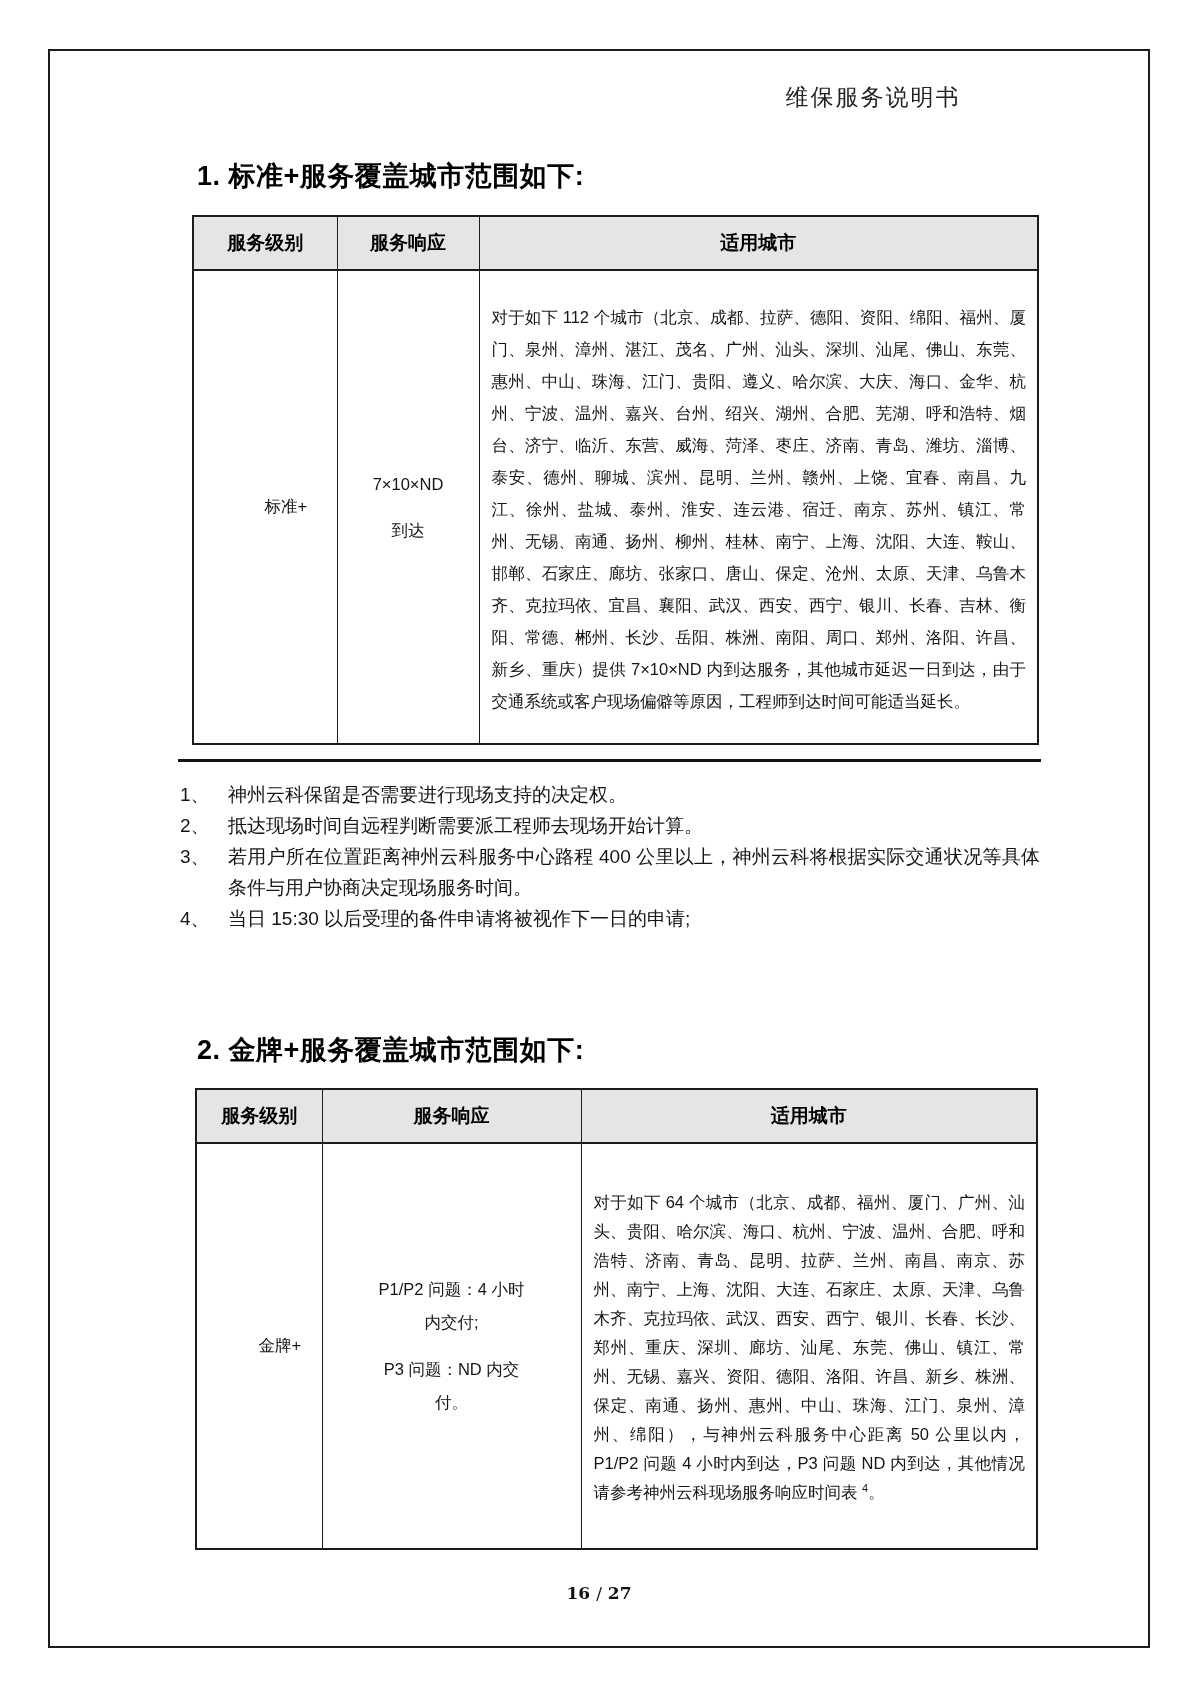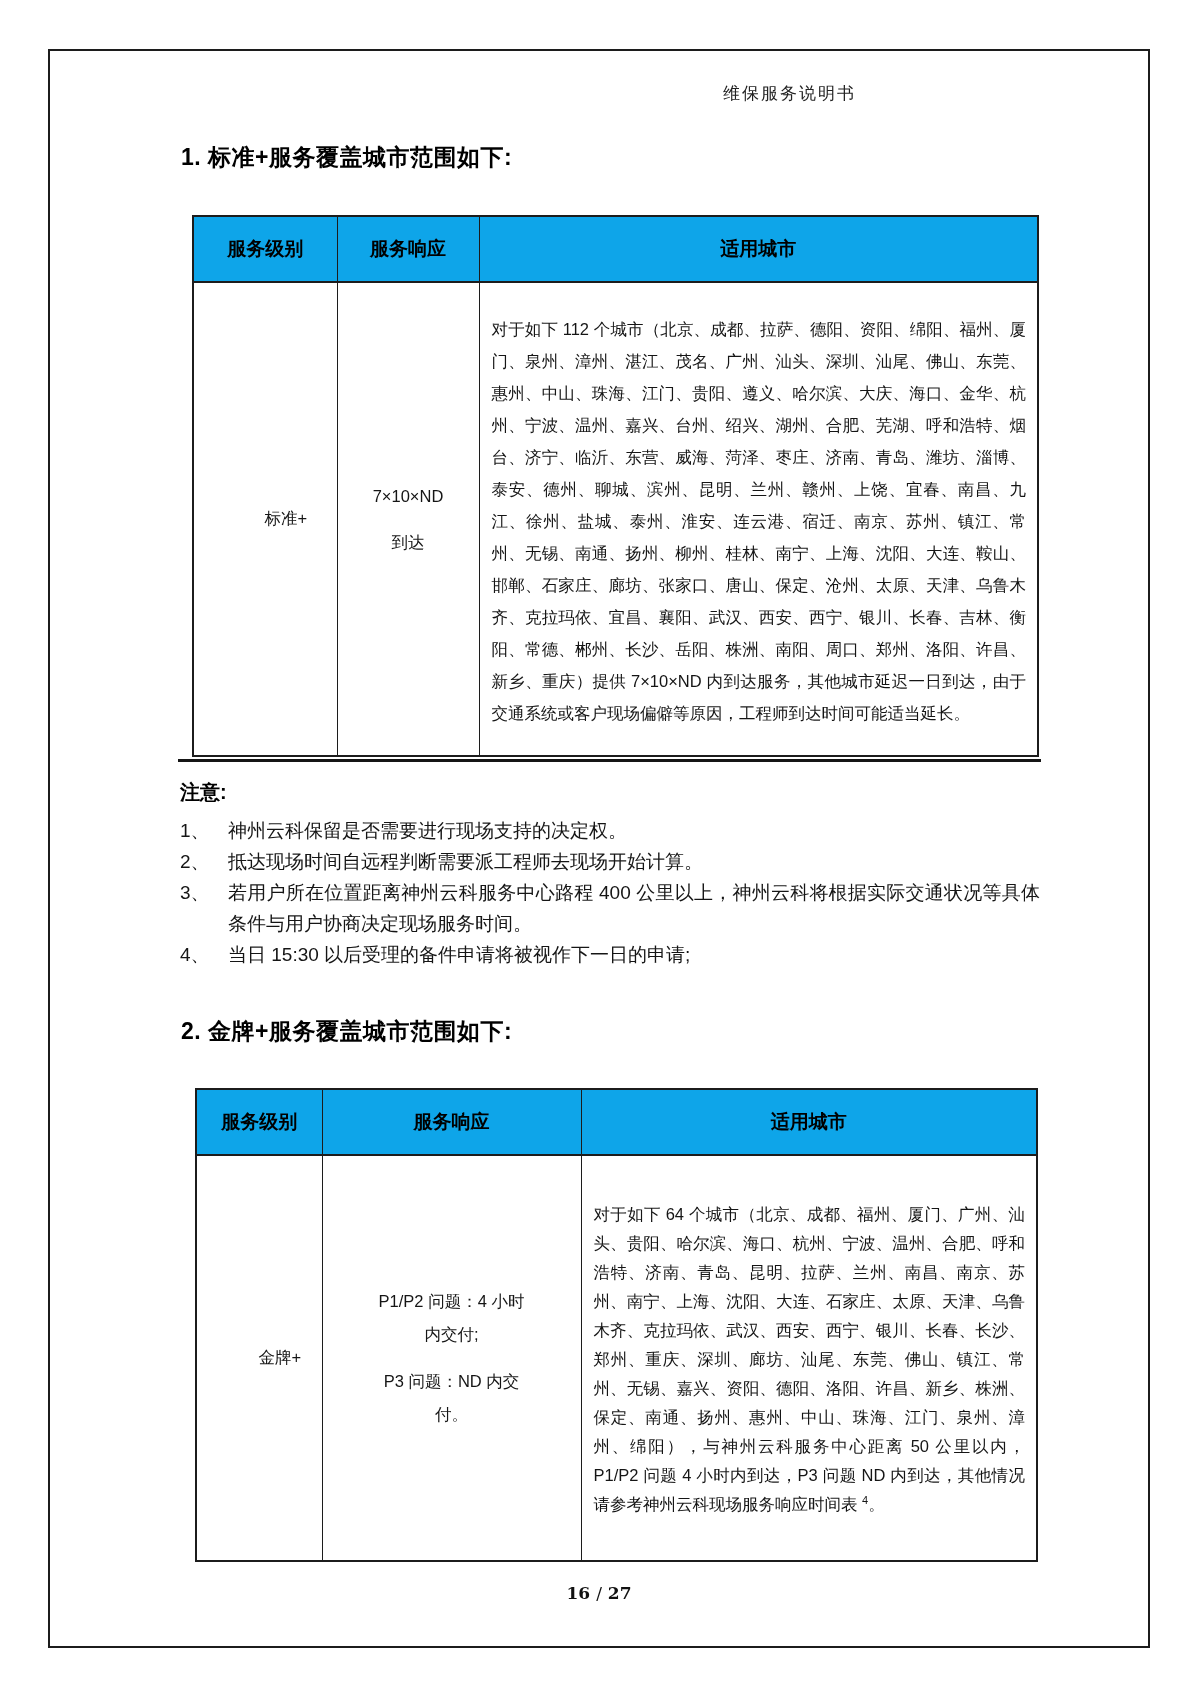--- a/index.html
+++ b/index.html
@@ -5,37 +5,37 @@
   html,body{margin:0;padding:0;background:#ffffff;}
   .page{
     position:relative;width:1200px;height:1698px;background:#ffffff;
     font-family:"Liberation Sans",sans-serif;color:#111;overflow:hidden;
   }
   .page-border{
     position:absolute;left:48px;top:49px;width:1102px;height:1599px;
     border:2px solid #1c1c1c;box-sizing:border-box;
   }
   .doc-header{
-    position:absolute;left:723px;top:82px;width:300px;text-align:left;
-    font-family:"DejaVu Serif","Liberation Serif",serif;font-size:17px;
+    position:absolute;left:723px;top:82px;width:300px;text-align:center;
+    font-family:"DejaVu Serif","Liberation Serif",serif;font-size:23px;
     letter-spacing:2px;color:#222;
   }
   .heading{
-    position:absolute;margin:0;font-size:23px;font-weight:bold;color:#000;
+    position:absolute;margin:16px;font-size:27px;font-weight:bold;color:#000;
     letter-spacing:0.5px;white-space:nowrap;
   }
   .h1-pos{left:181px;top:142px;}
   .h2-pos{left:181px;top:1016px;}
 
   table.svc{border-collapse:collapse;table-layout:fixed;position:absolute;background:#fff;}
   table.svc,table.svc th,table.svc td{border:1px solid #1c1c1c;}
   table.svc{border-width:2px;}
   table.svc th{
-    background:#0ea5e9;font-size:19px;font-weight:bold;text-align:center;
-    height:44px;border-bottom-width:2px;padding:10px;color:#000;
+    background:#e5e5e5;font-size:19px;font-weight:bold;text-align:center;
+    height:44px;border-bottom-width:2px;padding:4px;color:#000;
   }
   table.svc td{vertical-align:middle;font-size:16.5px;color:#151515;}
   .t1-pos{left:192px;top:215px;width:845px;}
   .t2-pos{left:195px;top:1088px;width:841px;}
 
   td.level-cell{text-align:center;padding-left:42px;}
   td.resp-cell{text-align:center;}
   .t1-pos td.resp-cell{line-height:46px;}
   td.cities-cell{text-align:justify;vertical-align:top;border-radius:27px;}
   .t1-pos td.cities-cell{padding:13px 11px 10px 12px;line-height:32px;height:449px;}
@@ -91,21 +91,20 @@
           <div>到达</div>
         </td>
         <td class="cities-cell">对于如下 112 个城市（北京、成都、拉萨、德阳、资阳、绵阳、福州、厦门、泉州、漳州、湛江、茂名、广州、汕头、深圳、汕尾、佛山、东莞、惠州、中山、珠海、江门、贵阳、遵义、哈尔滨、大庆、海口、金华、杭州、宁波、温州、嘉兴、台州、绍兴、湖州、合肥、芜湖、呼和浩特、烟台、济宁、临沂、东营、威海、菏泽、枣庄、济南、青岛、潍坊、淄博、泰安、德州、聊城、滨州、昆明、兰州、赣州、上饶、宜春、南昌、九江、徐州、盐城、泰州、淮安、连云港、宿迁、南京、苏州、镇江、常州、无锡、南通、扬州、柳州、桂林、南宁、上海、沈阳、大连、鞍山、邯郸、石家庄、廊坊、张家口、唐山、保定、沧州、太原、天津、乌鲁木齐、克拉玛依、宜昌、襄阳、武汉、西安、西宁、银川、长春、吉林、衡阳、常德、郴州、长沙、岳阳、株洲、南阳、周口、郑州、洛阳、许昌、新乡、重庆）提供 7×10×ND 内到达服务，其他城市延迟一日到达，由于交通系统或客户现场偏僻等原因，工程师到达时间可能适当延长。</td>
       </tr>
     </tbody>
   </table>
 
   <div class="divider"></div>
 
   <div class="notes">
-    <div class="notes-title">注意:</div>
     <div class="note-item">
       <span class="note-num">1、</span>
       <span class="note-text">神州云科保留是否需要进行现场支持的决定权。</span>
     </div>
     <div class="note-item">
       <span class="note-num">2、</span>
       <span class="note-text">抵达现场时间自远程判断需要派工程师去现场开始计算。</span>
     </div>
     <div class="note-item">
       <span class="note-num">3、</span>

